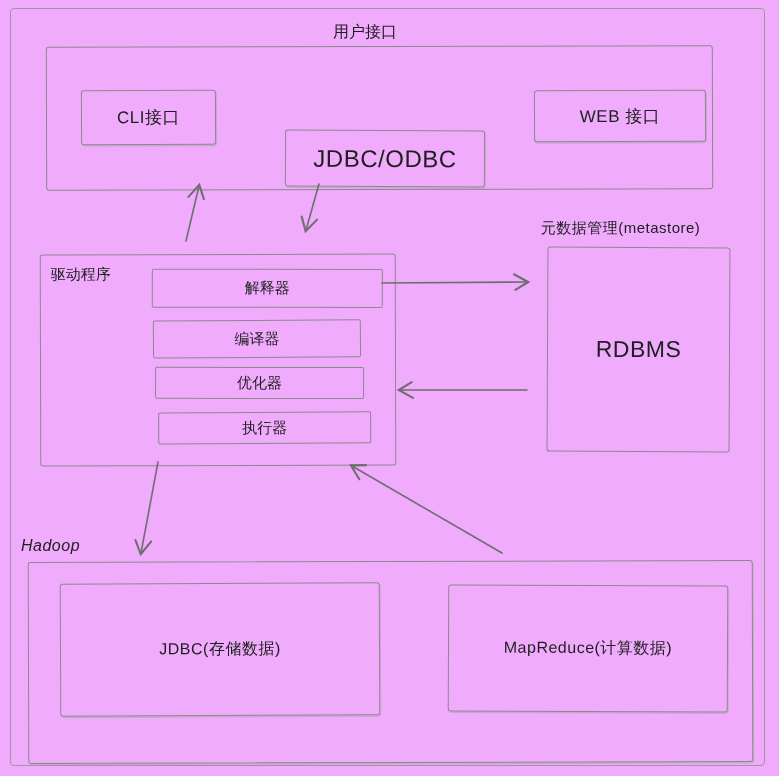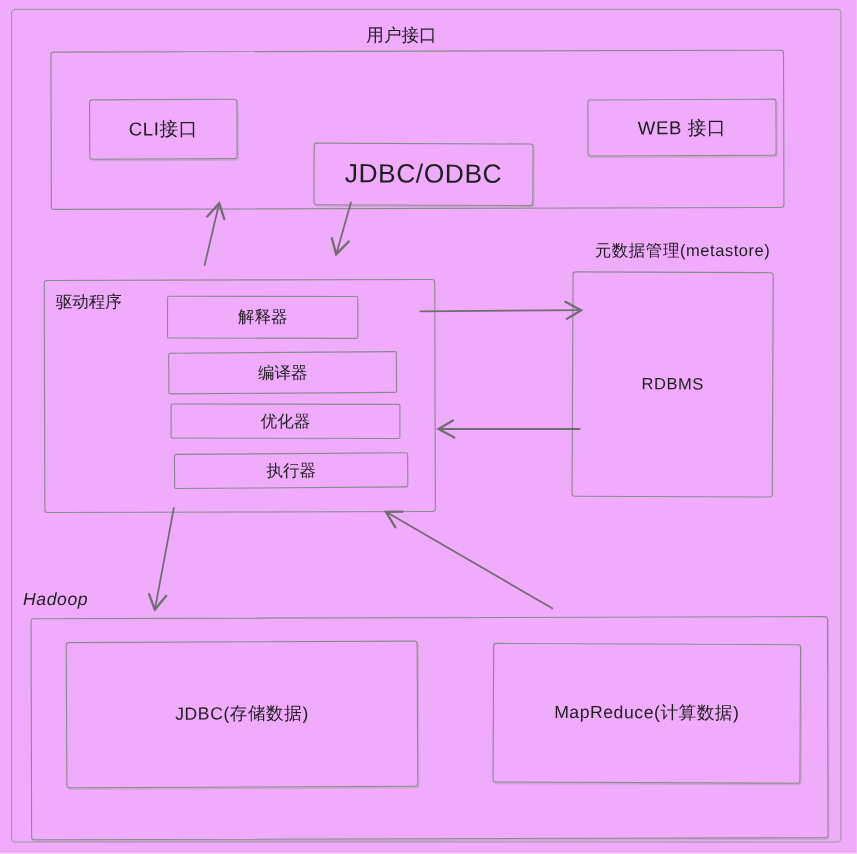--- a/index.html
+++ b/index.html
@@ -60,27 +60,27 @@
 
   
   .ui-box   { left: 46px;  top: 46px;  width: 667px; height: 144px; }
   .cli-box  { left: 81px;  top: 90px;  width: 135px; height: 55px; font-size: 17px; }
   .jdbc-box { left: 285px; top: 86px;  width: 200px; height: 57px; font-size: 24px; margin-top: 44px; }
   .web-box  { left: 534px; top: 90px;  width: 172px; height: 52px; font-size: 17px; }
 
   
   .driver-box { left: 40px; top: 254px; width: 356px; height: 212px; padding-left: 33px; }
   .stage { position: absolute; border: 1.3px solid #8a8a8a; border-radius: 2px; box-sizing: border-box; font-size: 15px; }
-  .stage-1 { left: 111px; top: 14px;  width: 174px; height: 39px; }
+  .stage-1 { left: 111px; top: 14px;  width: 231px; height: 39px; }
   .stage-2 { left: 112px; top: 65px;  width: 208px; height: 38px; }
   .stage-3 { left: 114px; top: 112px; width: 209px; height: 32px; }
   .stage-4 { left: 117px; top: 157px; width: 213px; height: 32px; }
 
   
-  .meta-box { left: 520px; top: 247px; width: 183px; height: 205px; font-size: 15px; }
+  .meta-box { left: 547px; top: 247px; width: 183px; height: 205px; font-size: 23px; }
 
   
   .hadoop-box { left: 28px;  top: 561px; width: 725px; height: 202px; }
   .hdfs-box   { left: 60px;  top: 583px; width: 320px; height: 133px; font-size: 16px; }
   .mr-box     { left: 448px; top: 585px; width: 280px; height: 127px; font-size: 16px; }
 
   svg.arrows {
     position: absolute;
     left: 0; top: 0;
     width: 779px; height: 776px;

